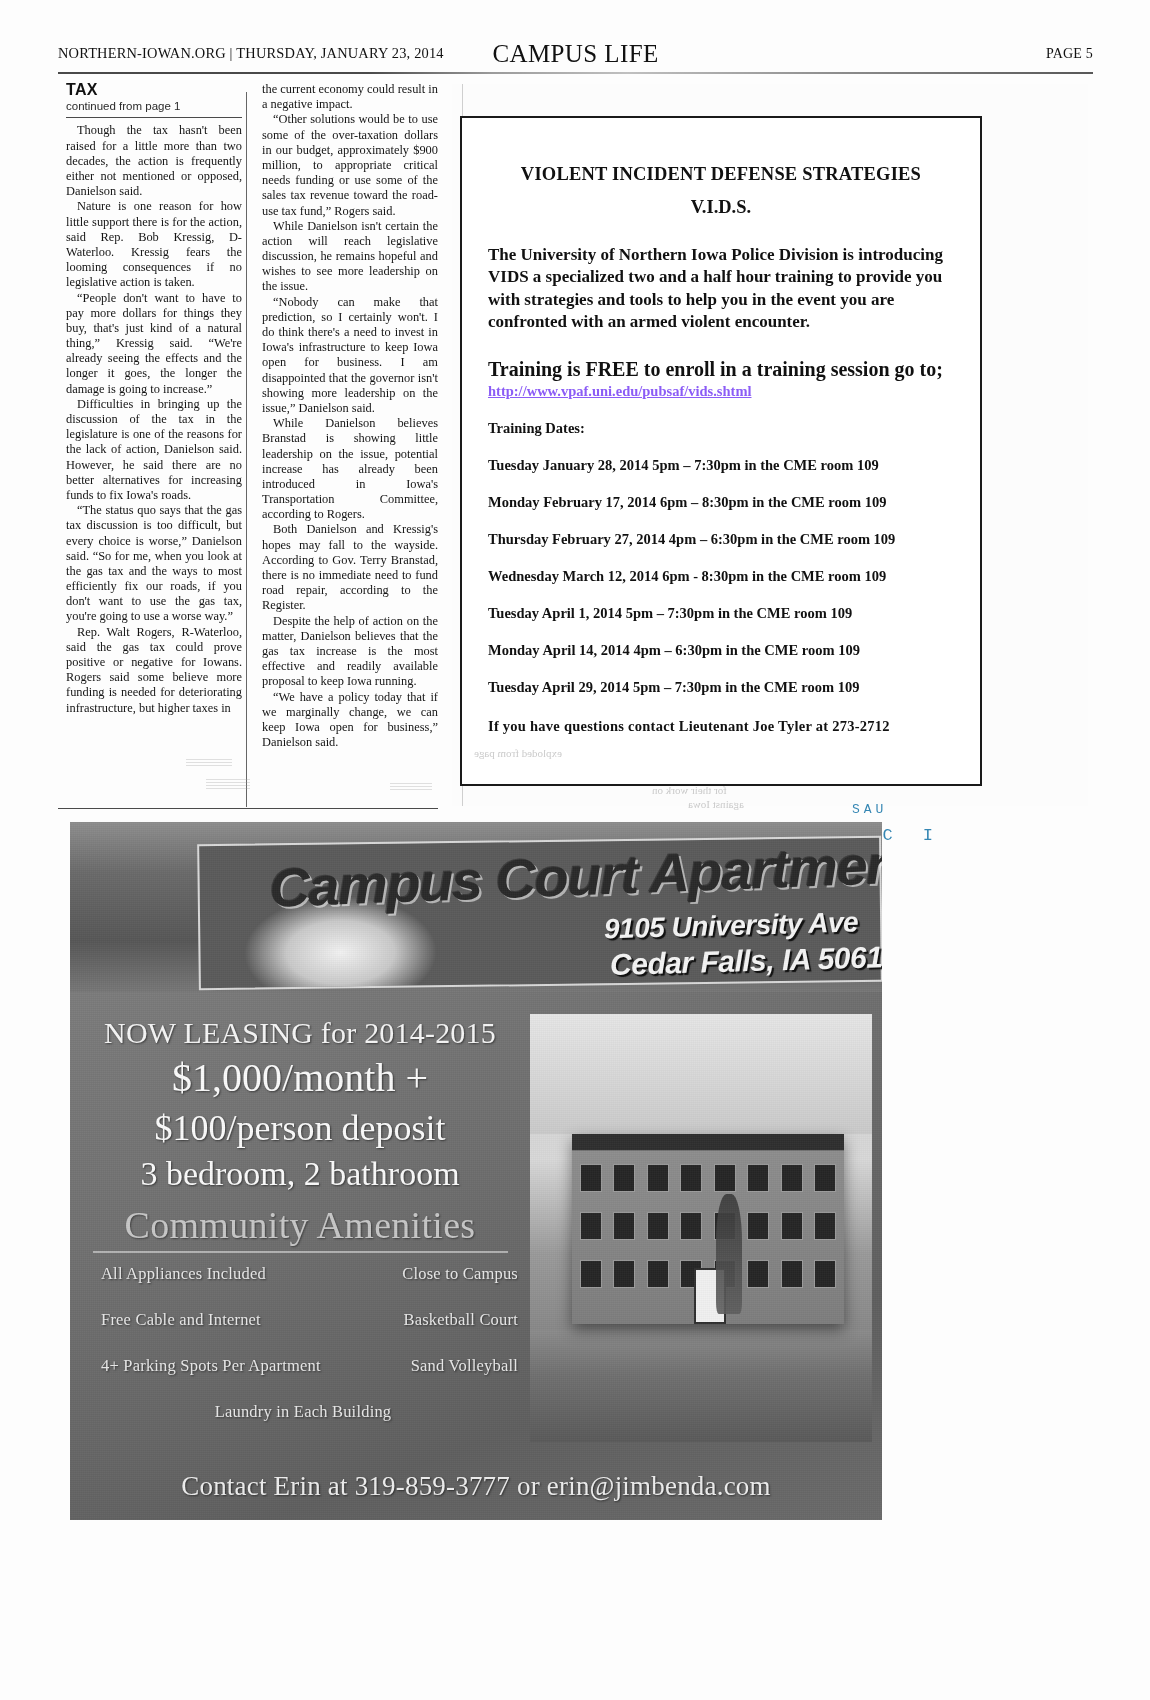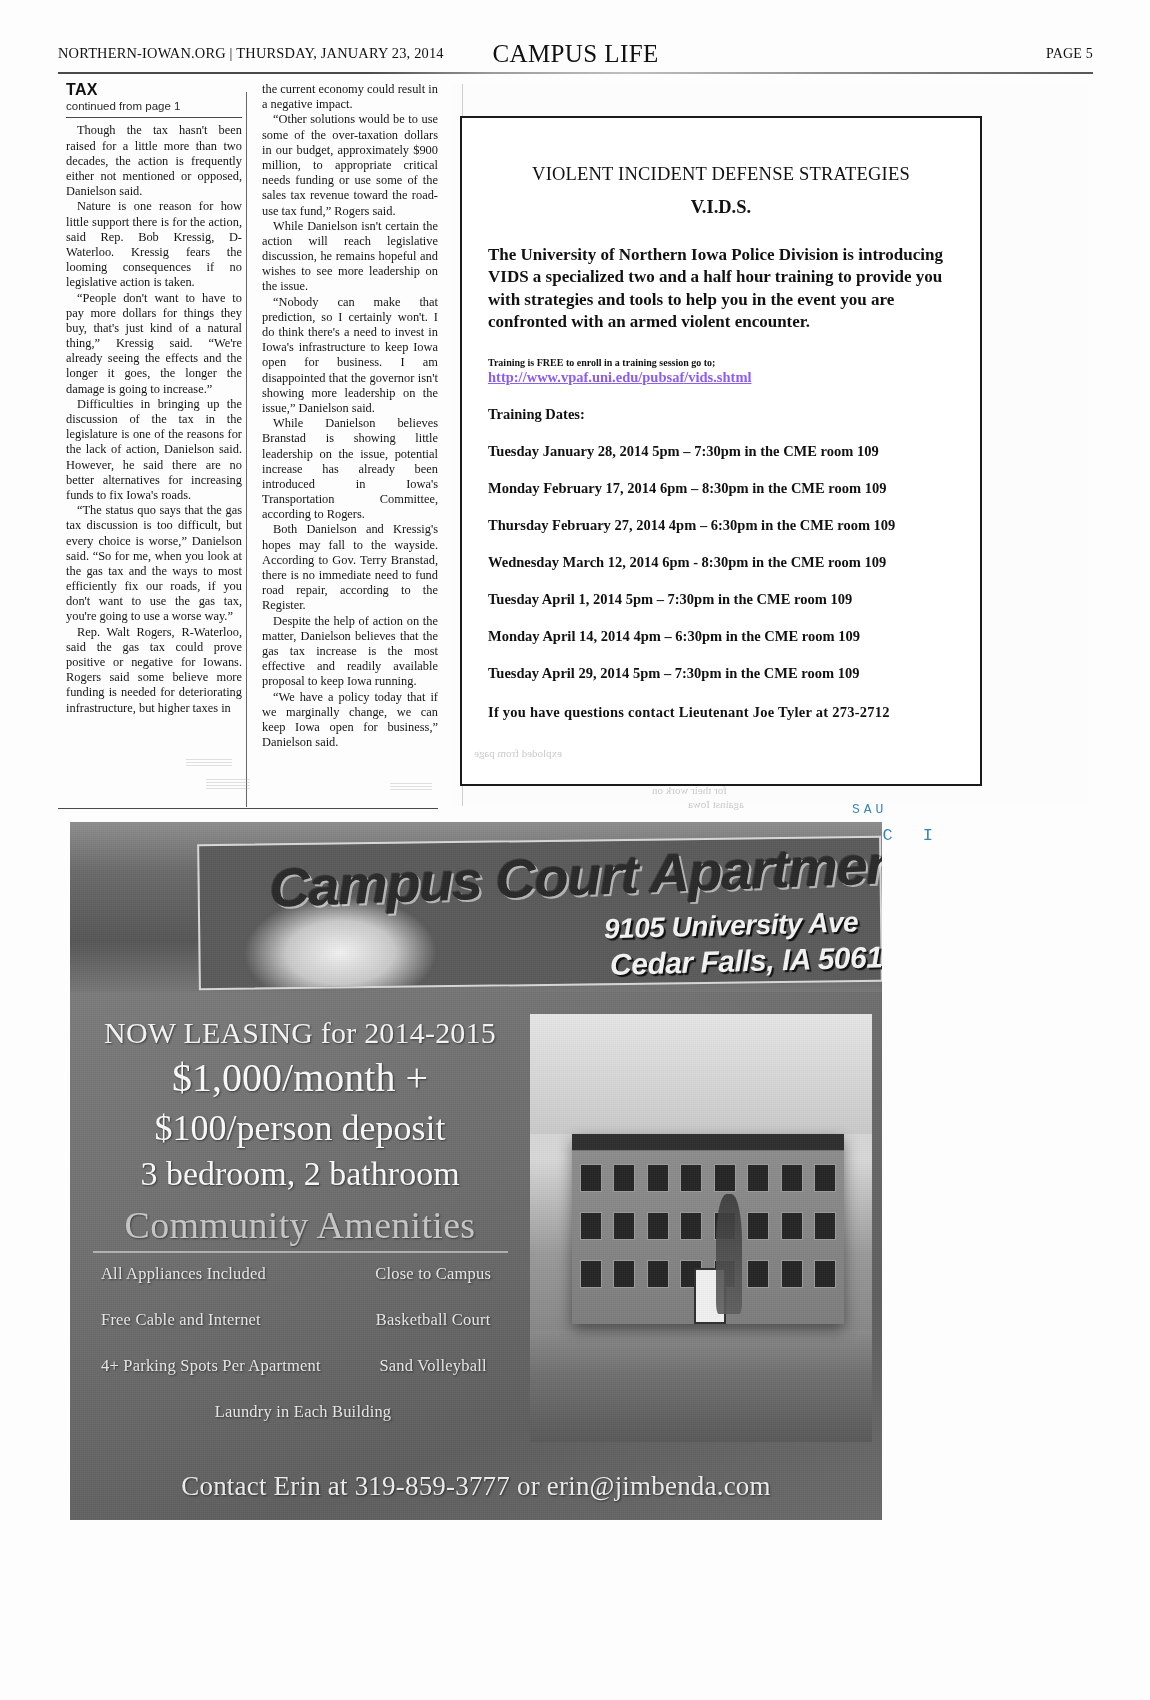--- a/index.html
+++ b/index.html
@@ -102,31 +102,31 @@
     background:#cfcfcf;
   }
   .flyer {
     position:absolute; left:8px; top:32px; width:522px; height:670px;
     border:2px solid #1a1a1a;
     background:#ffffff;
     padding:44px 26px 10px 26px;
     font-family:"Liberation Serif", serif;
   }
   .flyer h1 {
-    margin:0; text-align:center; font-size:18.5px; font-weight:normal;
+    margin:0; text-align:center; font-size:18.5px; font-weight:bold;
     letter-spacing:.2px; line-height:1.35;
   }
   .flyer h2 {
     margin:10px 0 0 0; text-align:center; font-size:18.5px; font-weight:bold;
   }
   .flyer .intro {
     margin:26px 0 0 0; font-size:17px; font-weight:bold; line-height:1.32;
   }
   .flyer .free {
-    margin:22px 0 0 0; font-size:10px; font-weight:bold; line-height:1.35;
+    margin:22px 0 0 0; font-size:20px; font-weight:bold; line-height:1.35;
   }
   .flyer .url {
     display:block; font-size:14.5px; font-weight:bold;
     text-decoration:underline; color:#8b5cf6;
   }
   .flyer .dates-label {
     margin:20px 0 0 0; font-size:14.5px; font-weight:bold;
   }
   .flyer .date-row {
     margin:20px 0 0 0; font-size:14.5px; font-weight:bold; white-space:nowrap;
@@ -236,21 +236,21 @@
     width:415px; height:2px; margin:4px auto 0 auto;
     background:rgba(235,235,235,.55);
   }
   .amen-grid {
     position:absolute; left:18px; top:272px; width:430px;
   }
   .amen-row {
     display:flex; margin-bottom:26px;
   }
   .amen-row .a-left  { width:255px; text-align:left;margin-left:13px; }
-  .amen-row .a-right { width:175px; text-align:center; }
+  .amen-row .a-right { width:175px; text-align:right; }
   .amen-item {
     font-family:"Liberation Serif", serif;
     font-size:16.5px; color:#e8e8e8; letter-spacing:.2px;
     text-shadow:1px 1px 2px rgba(0,0,0,.5);
   }
   .amen-last {
     margin-top:2px; text-align:center; width:430px;
   }
 
   

